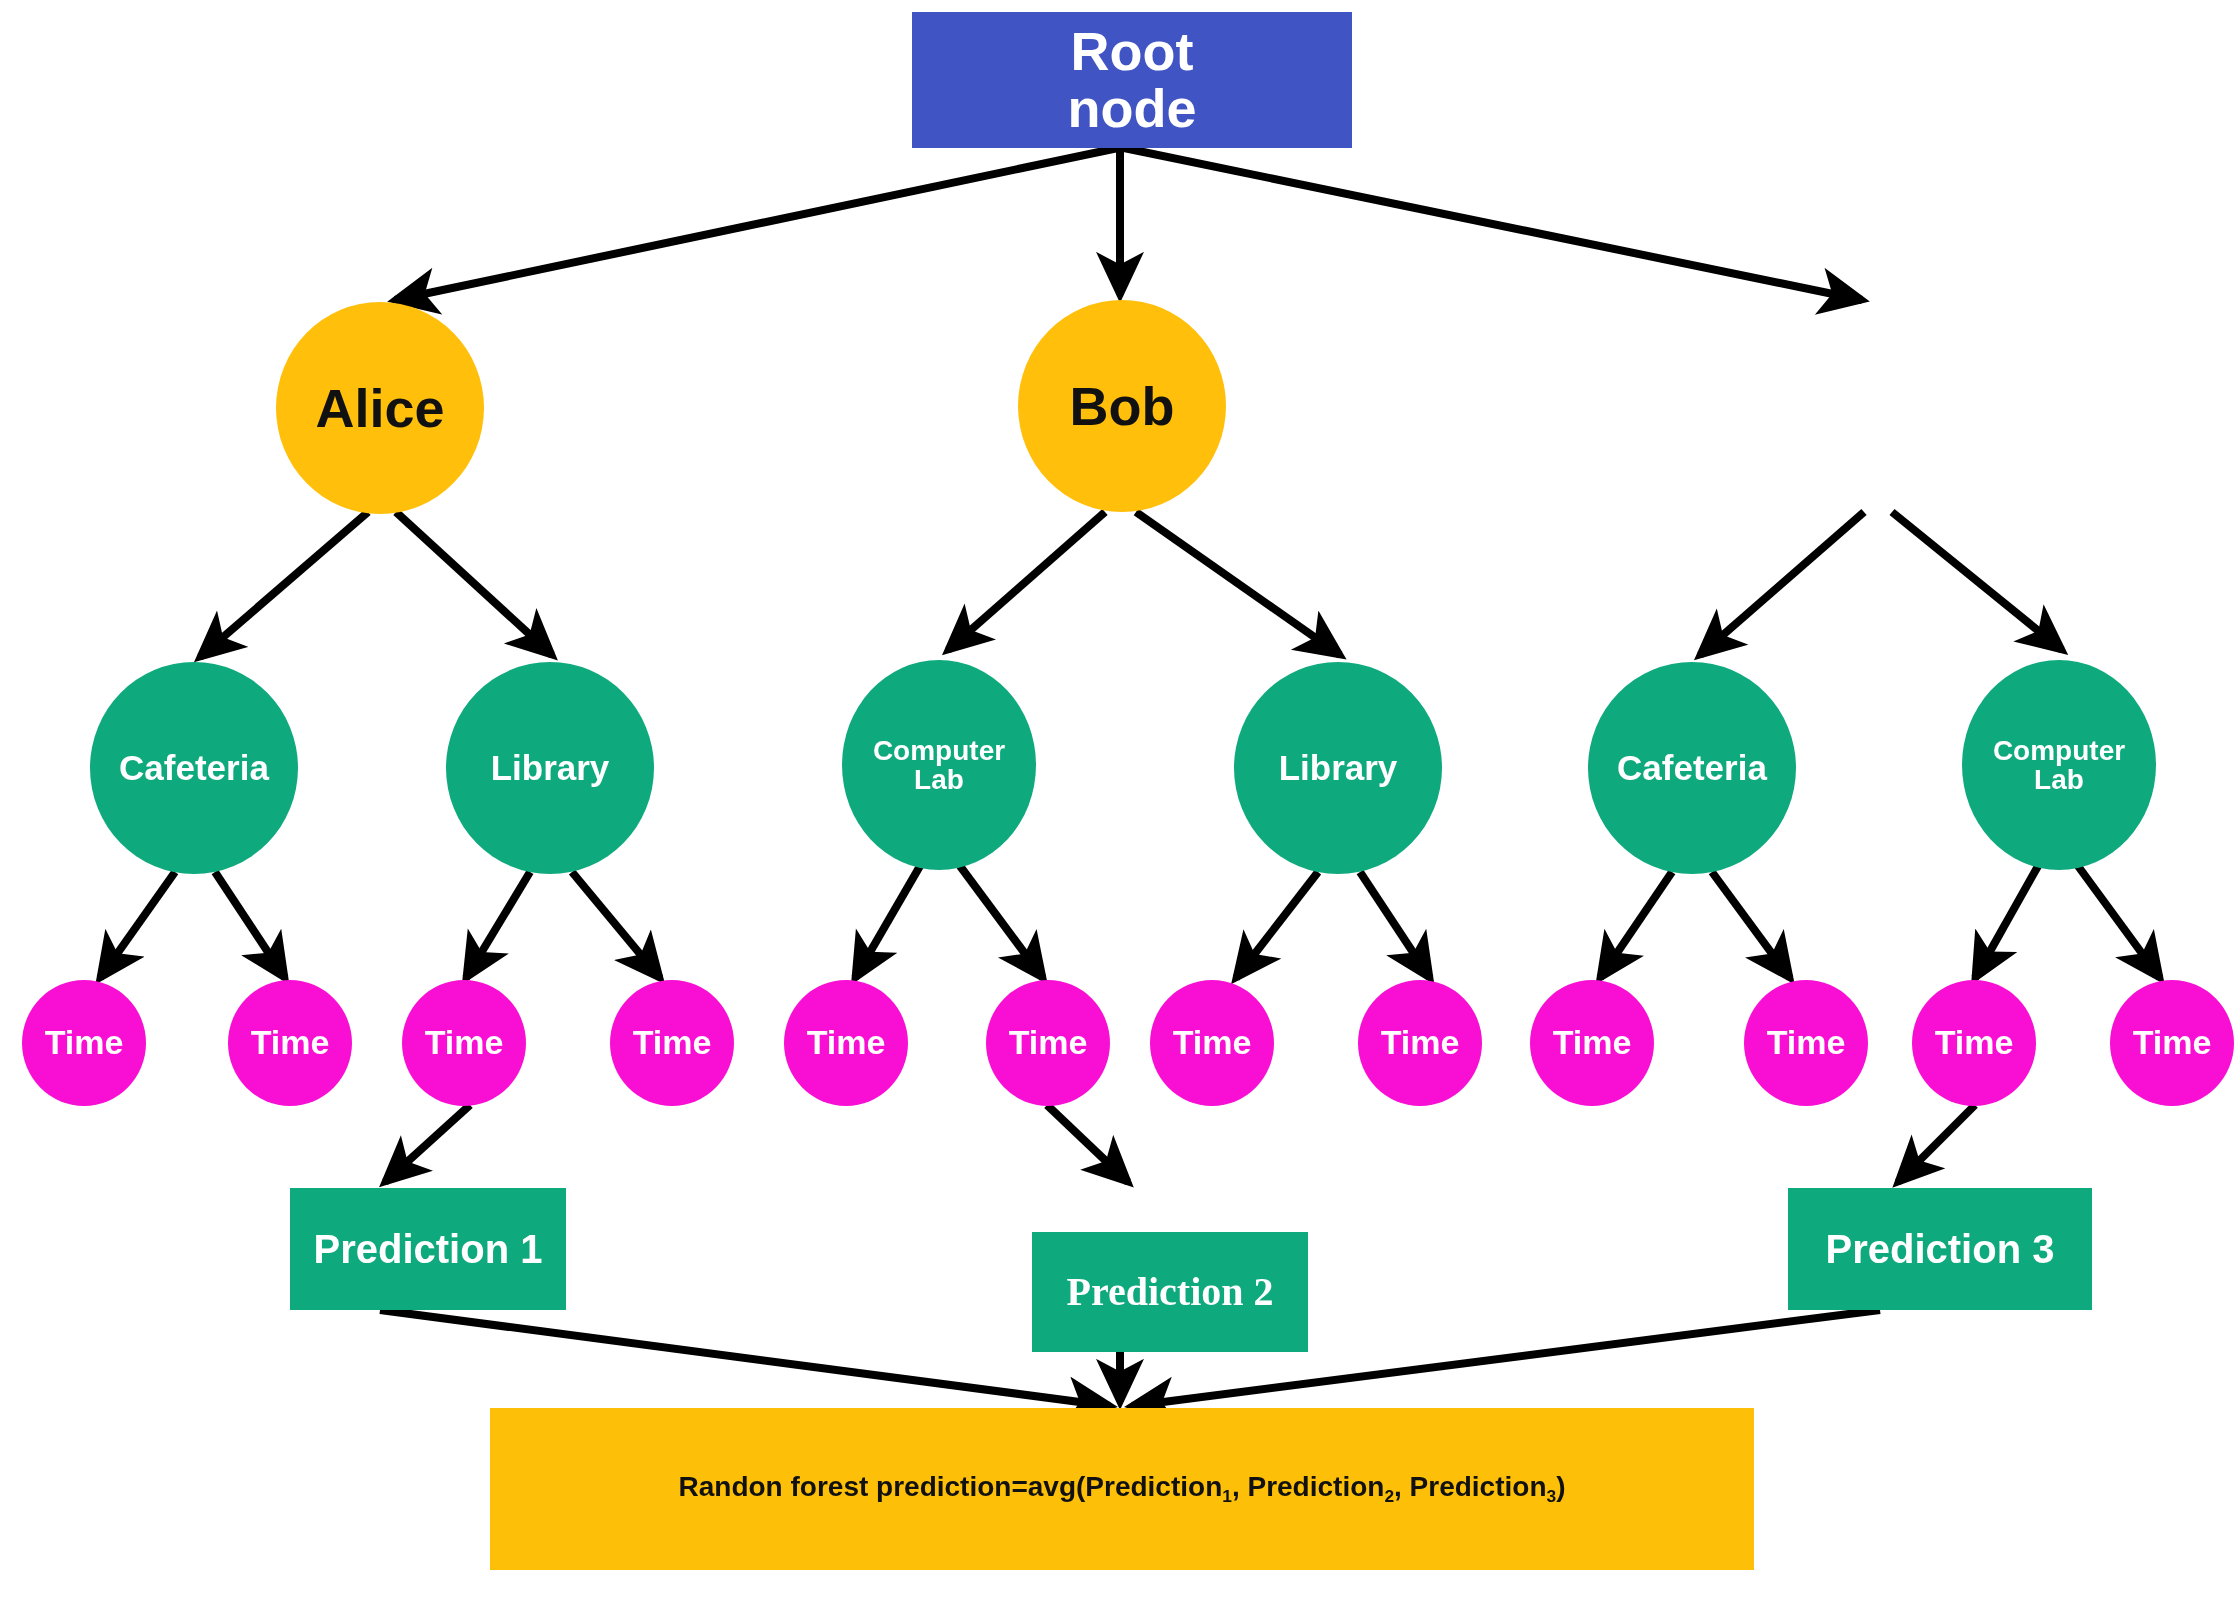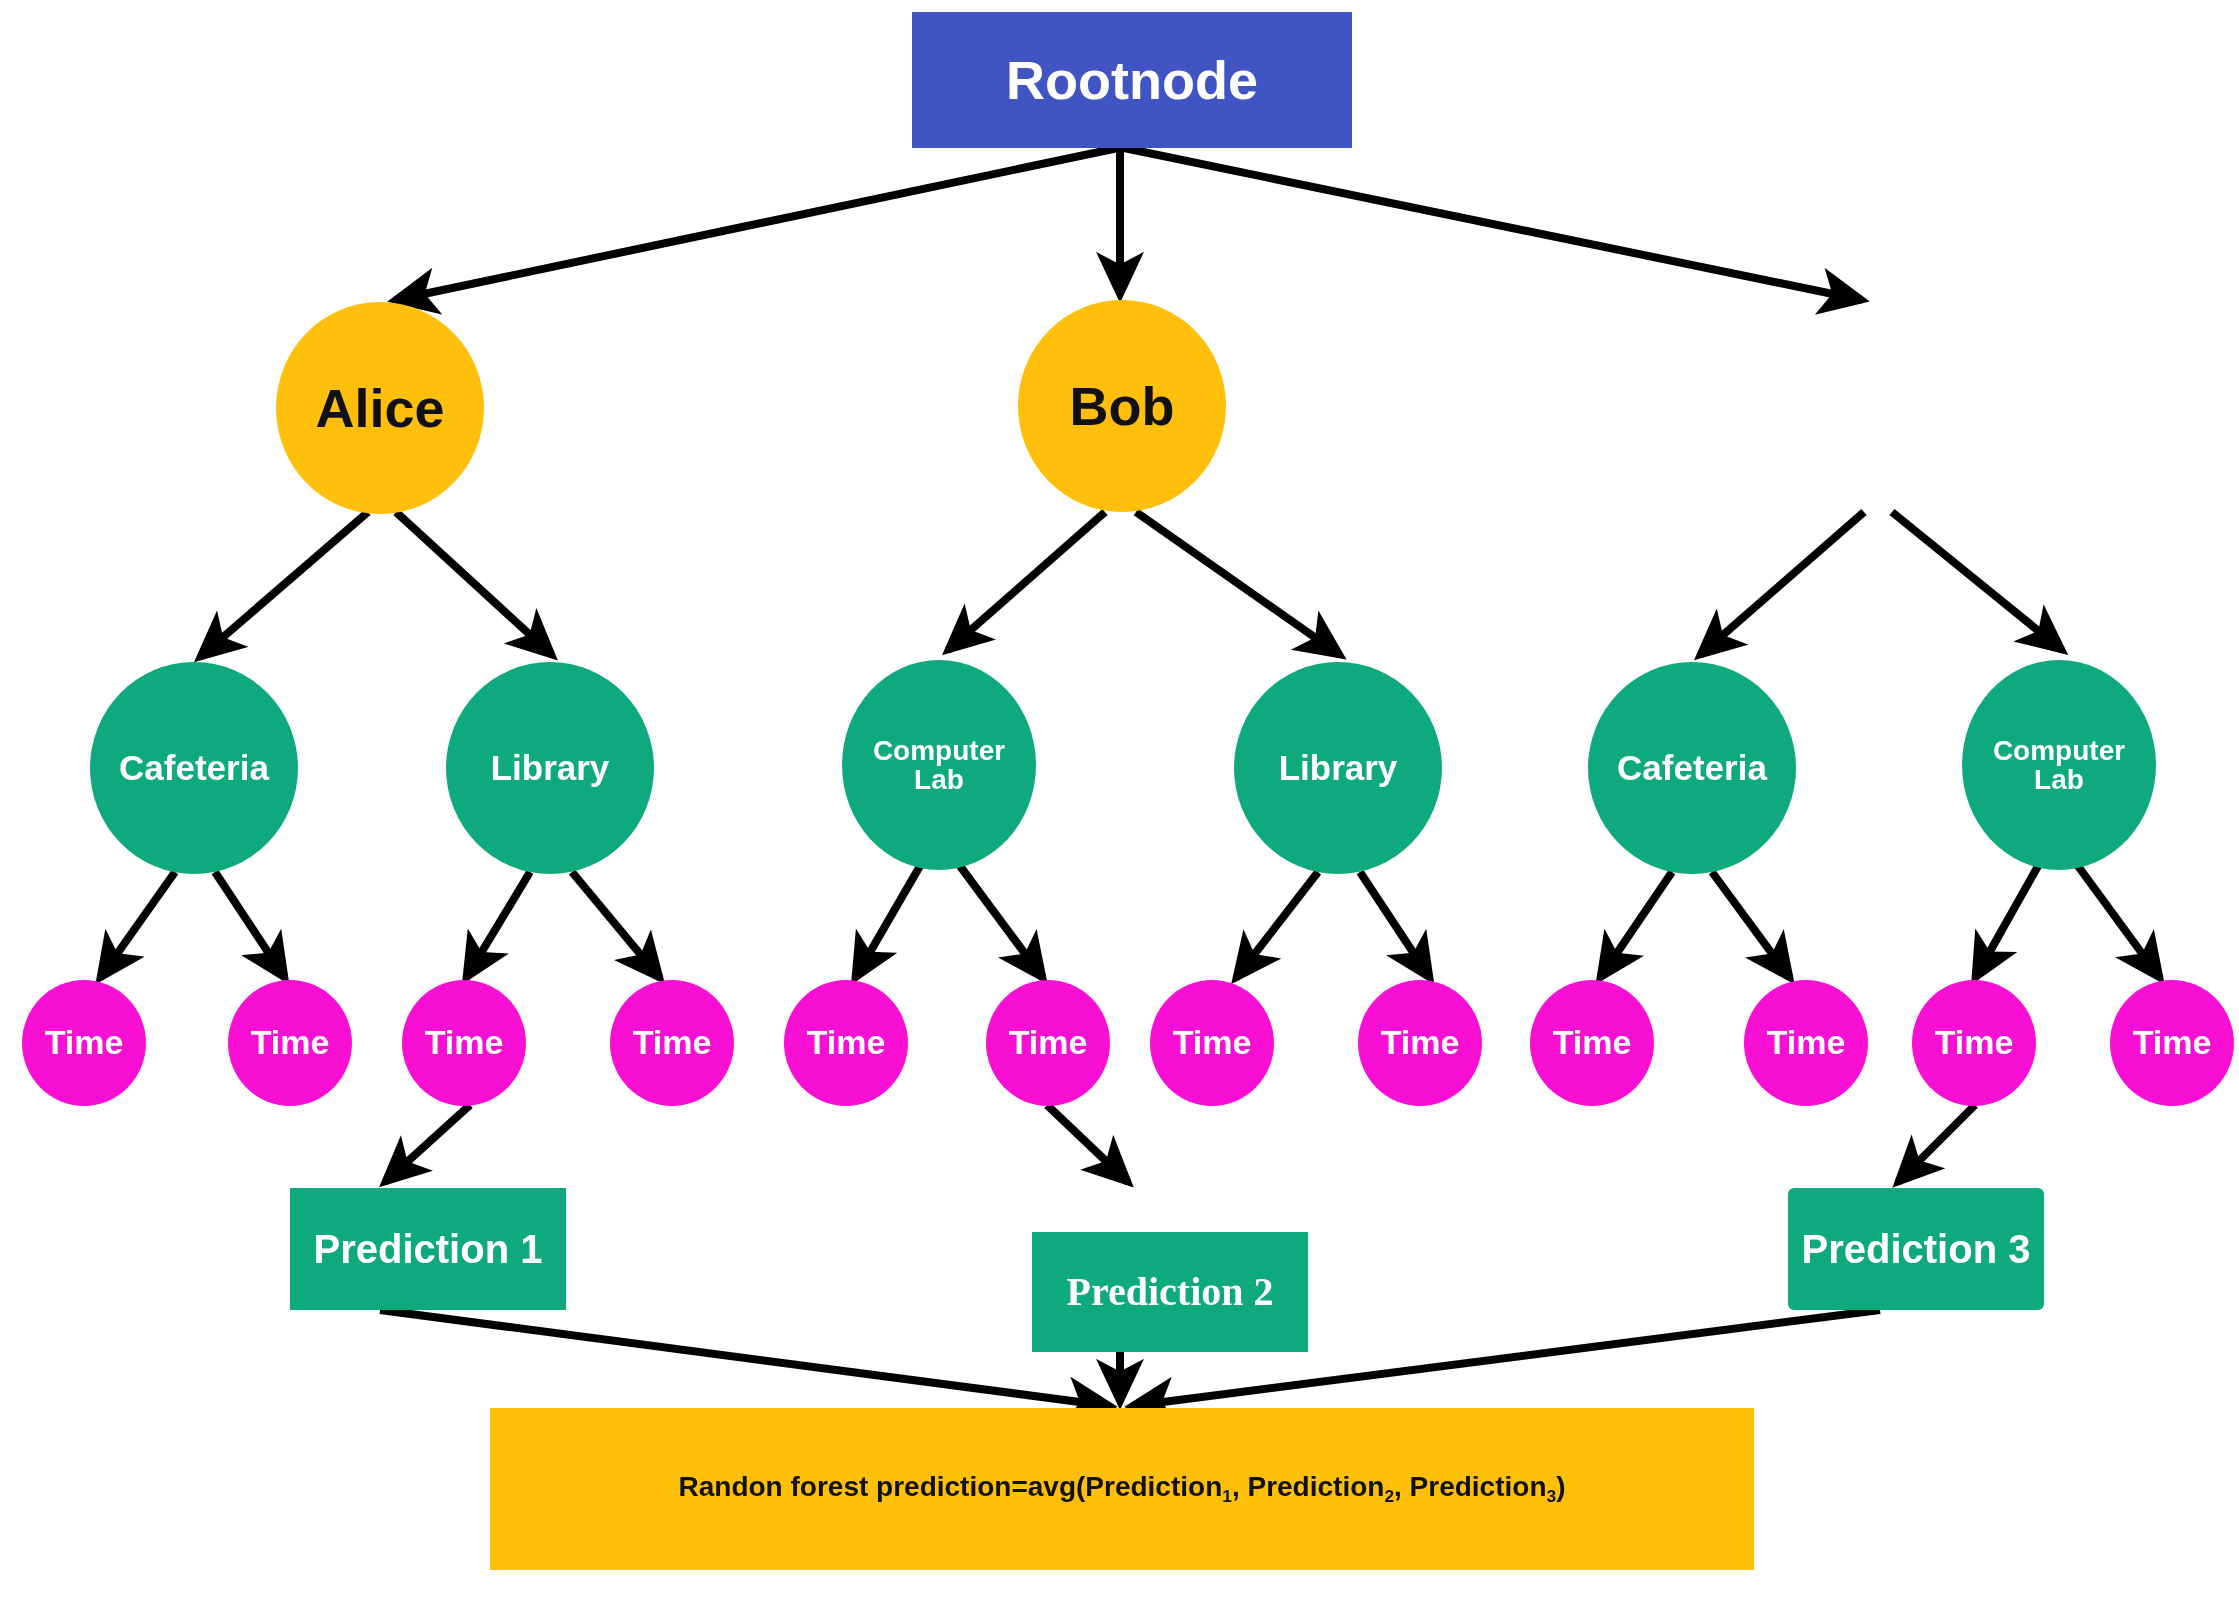--- a/index.html
+++ b/index.html
@@ -59,21 +59,21 @@
       <path d="M470,1105 L385,1182"></path>
       <path d="M1047,1105 L1128,1182"></path>
       <path d="M1975,1105 L1898,1182"></path>
 
       <path d="M380,1310 L1110,1406"></path>
       <path d="M1120,1312 L1120,1402"></path>
       <path d="M1880,1310 L1132,1406"></path>
     </g>
   </svg>
 
-  <div class="node rootbox" style="left:912px;top:12px;width:440px;height:136px;flex-direction:row;">
+  <div class="node rootbox" style="left:912px;top:12px;width:440px;height:136px;flex-direction:column;">
     <span>Root</span>
     <span>node</span>
   </div>
 
   <div class="node person" style="left:276px;top:302px;width:208px;height:212px;">
     <span>Alice</span>
   </div>
   <div class="node person" style="left:1018px;top:300px;width:208px;height:212px;">
     <span>Bob</span>
   </div>
@@ -135,21 +135,21 @@
   <div class="node time" style="left:2110px;top:980px;width:124px;height:126px;">
     <span>Time</span>
     </div>
 
   <div class="node predbox" style="left:242px;top:1188px;width:276px;height:122px;">
     <span>Prediction 1</span>
   </div>
   <div class="node predbox" style="left:984px;top:1232px;width:276px;height:120px;font-family:Liberation Serif, serif;">
     <span>Prediction 2</span>
   </div>
-  <div class="node predbox" style="left:1740px;top:1188px;width:256px;height:122px;border-radius:6px;">
+  <div class="node predbox" style="left:1740px;top:1188px;width:304px;height:122px;">
     <span>Prediction 3</span>
   </div>
 
   <div class="node finalbar" style="left:490px;top:1408px;width:1264px;height:162px;">
     <span class="fml"><span>Randon forest prediction=avg(Prediction</span><sub>1</sub><span>, Prediction</span><sub>2</sub><span>,  Prediction</span><sub>3</sub><span>)</span></span>
   </div>
 
 </div>
 
 </body></html>

